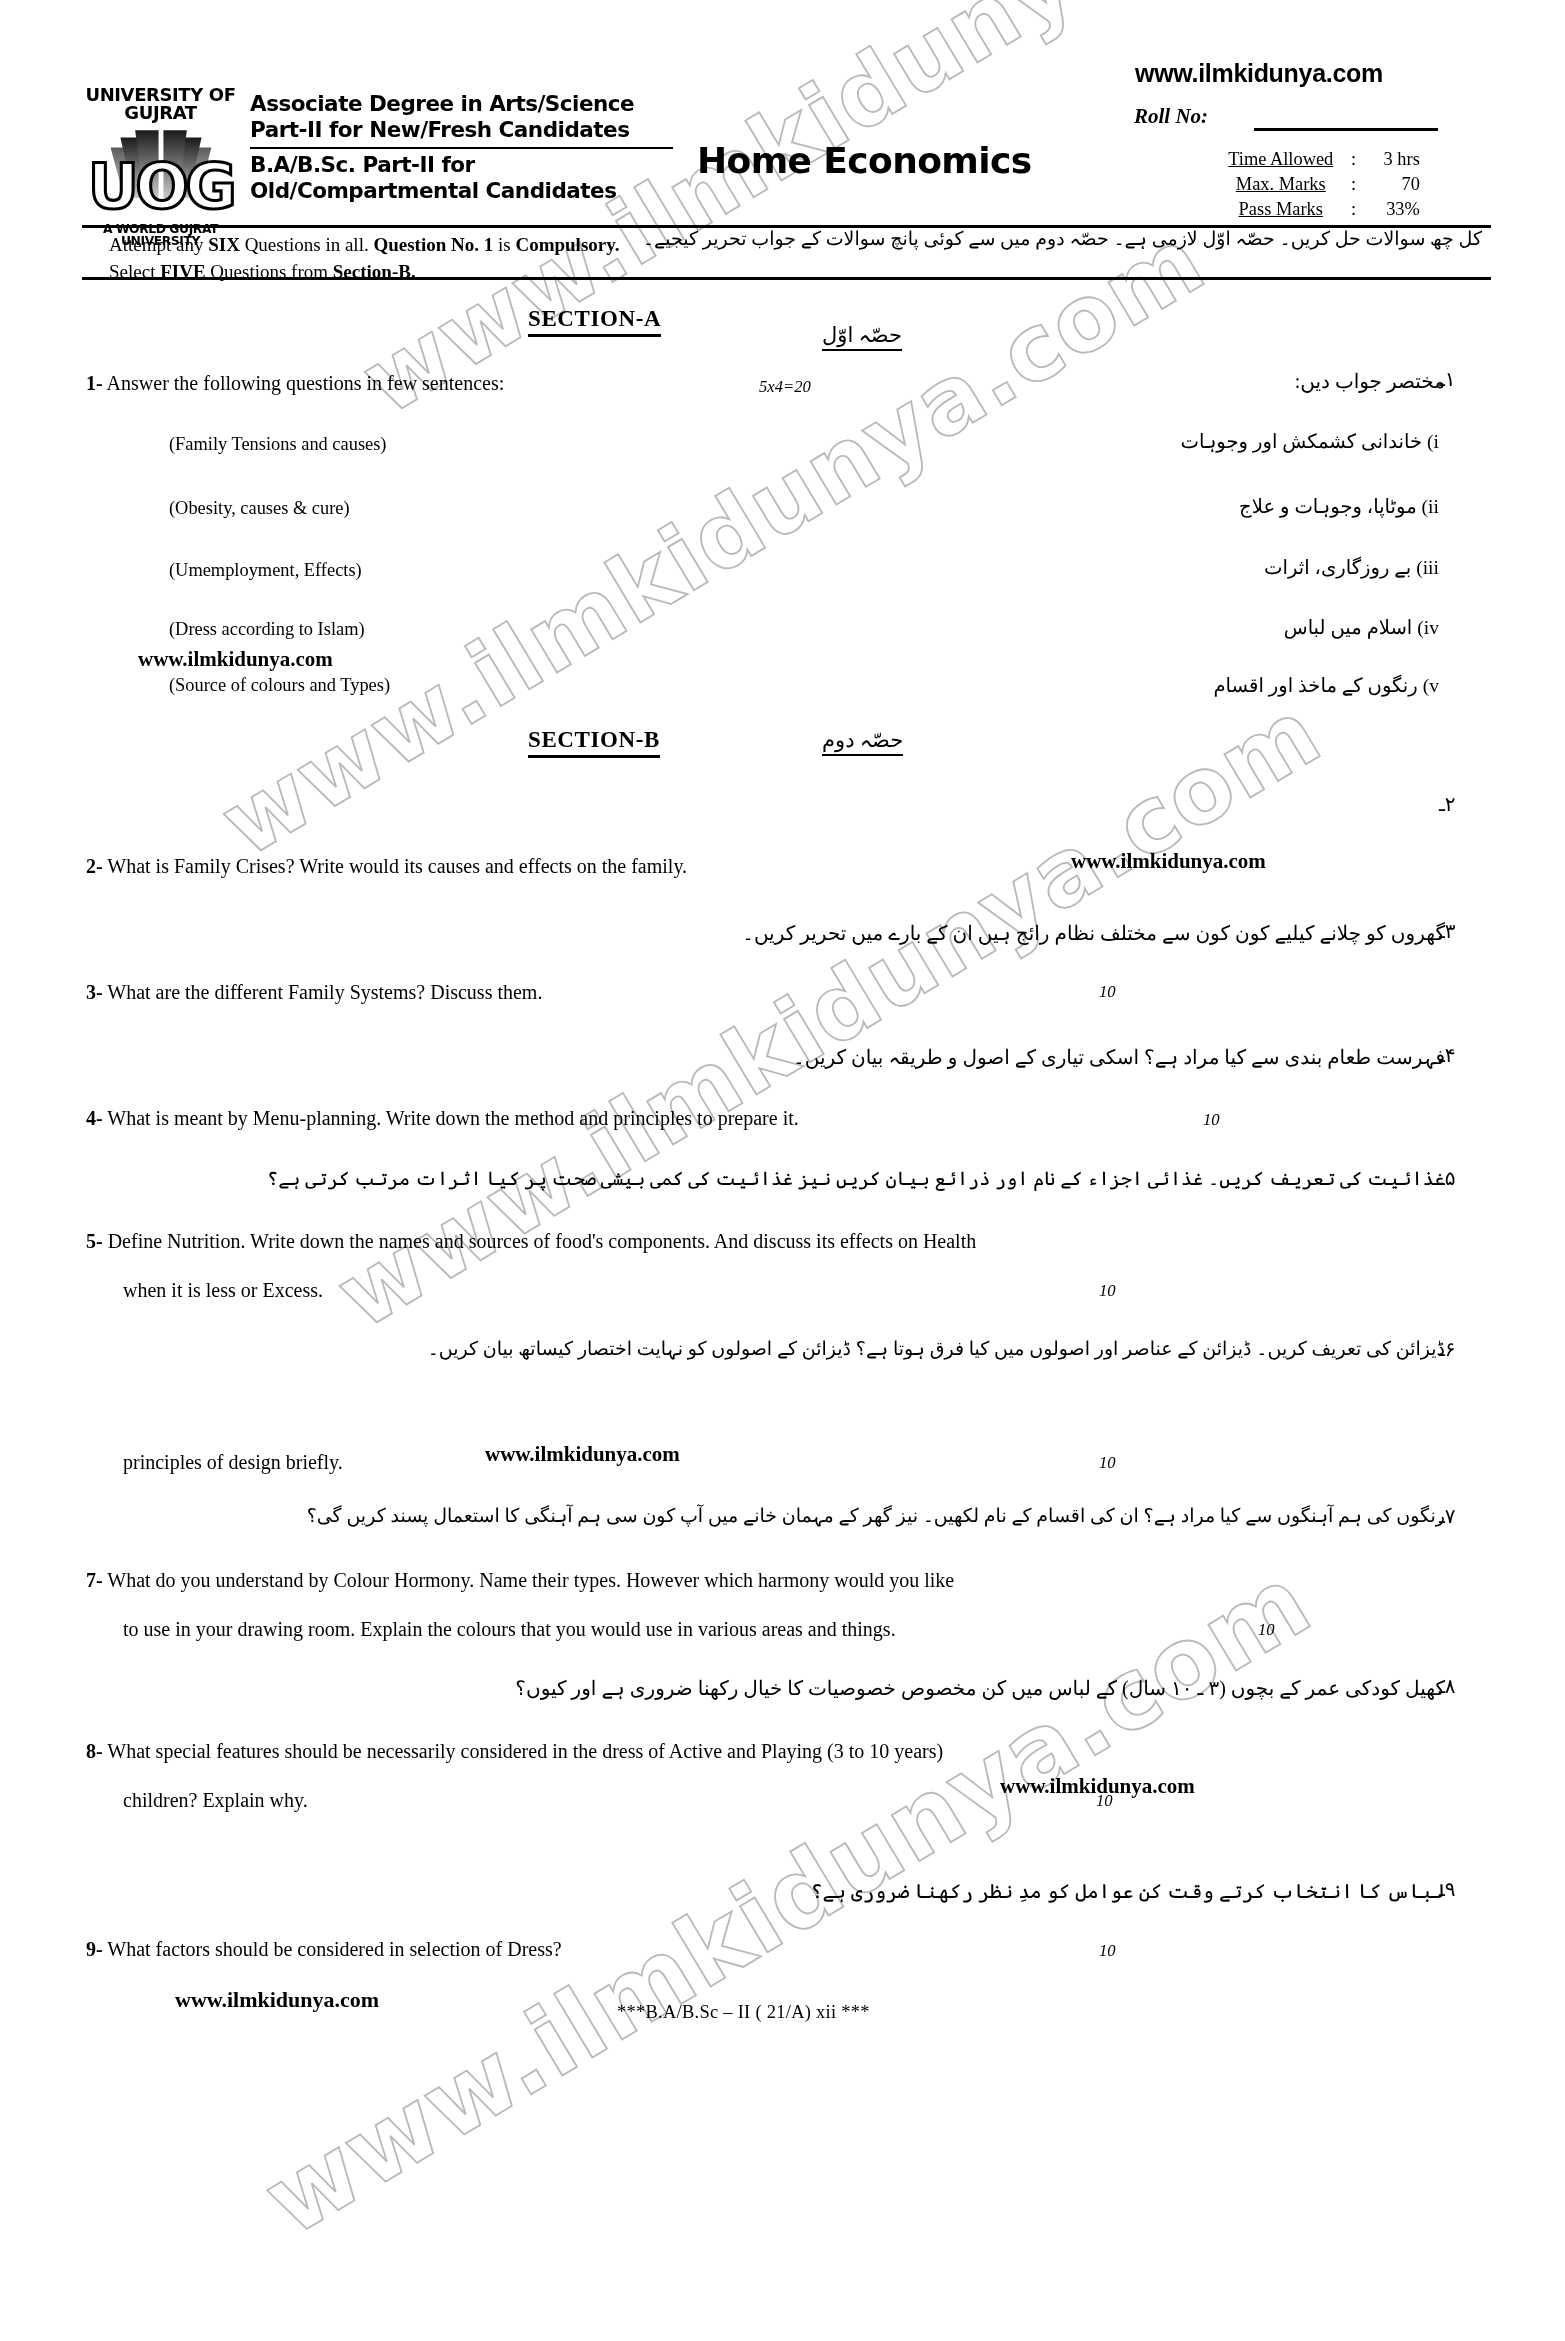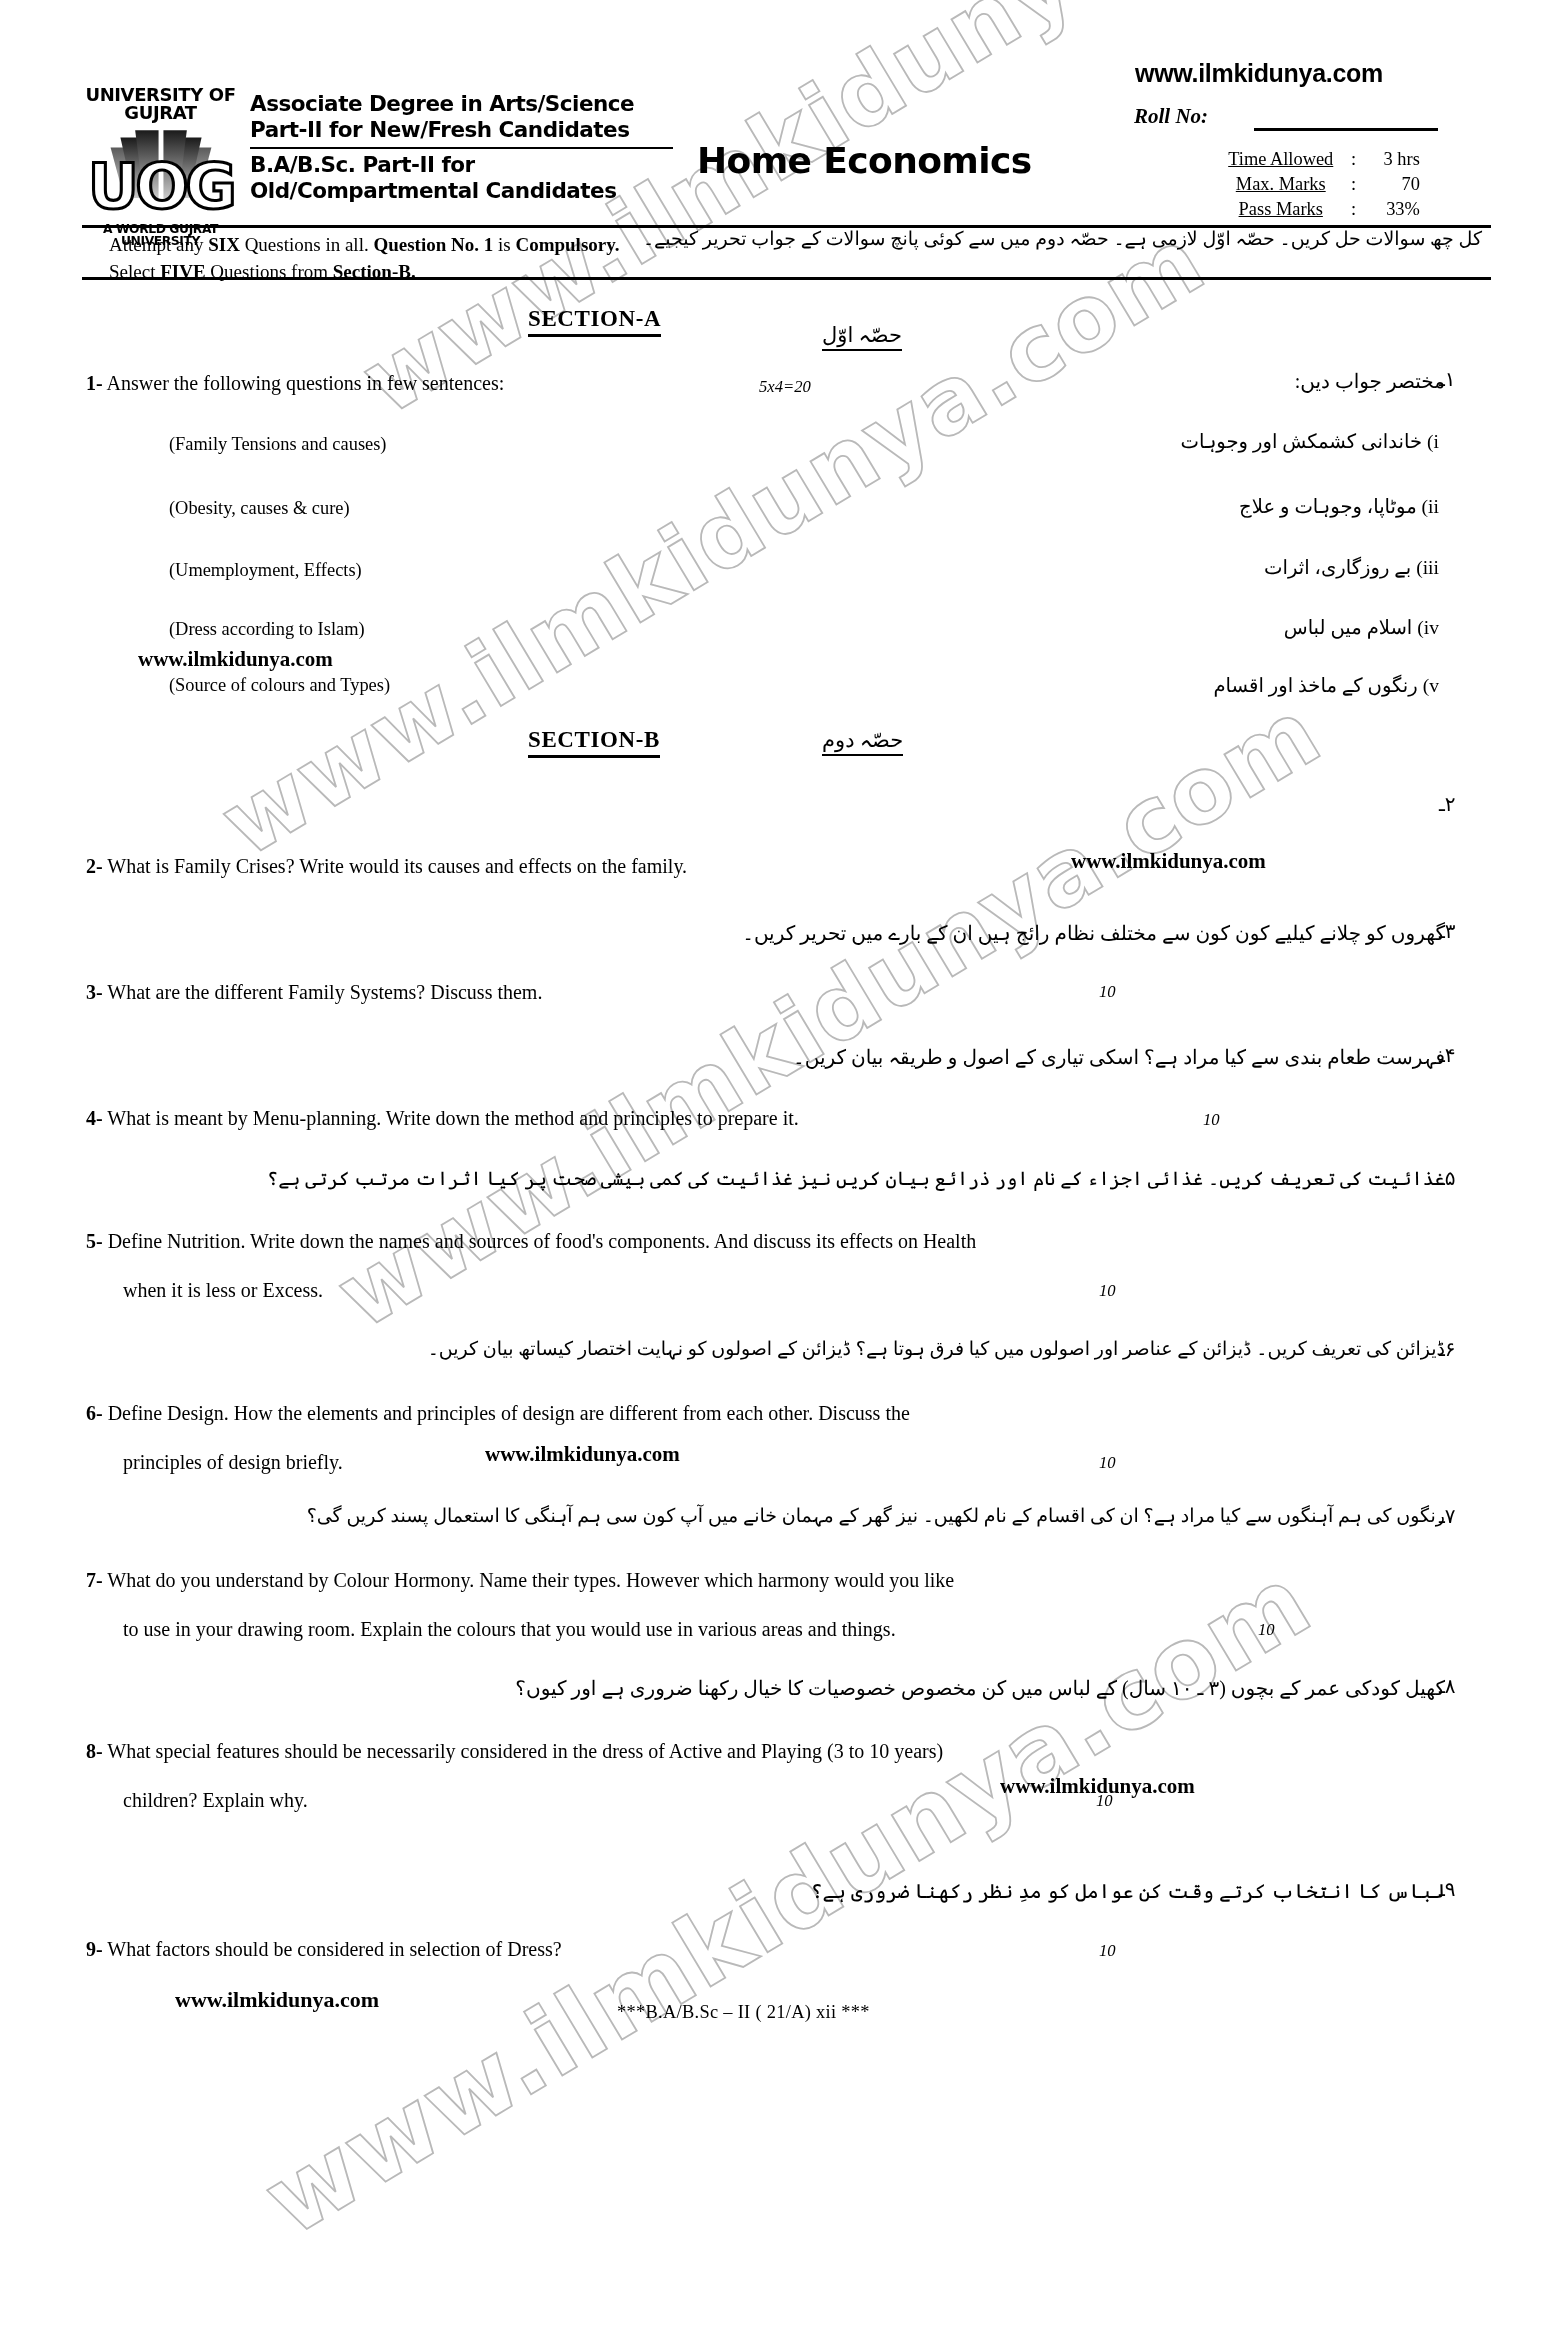--- a/index.html
+++ b/index.html
@@ -405,24 +405,20 @@
   <div class="q-ur" style="right:120px; top:1165px; font-size:19px;">غذائیت کی تعریف کریں۔ غذائی اجزاء کے نام اور ذرائع بیان کریں نیز غذائیت کی کمی بیشی صحت پر کیا اثرات مرتب کرتی ہے؟</div>
   <div class="q-en" style="left:86px; top:1226px;">
     <b>5-</b>
     <span>Define Nutrition. Write down the names and sources of food's components. And discuss its effects on Health</span>
   </div>
   <div class="q-en" style="left:123px; top:1275px;">when it is less or Excess.</div>
   <div class="q-marks" style="left:1099px; top:1281px;">10</div>
 
   <div class="q-num-ur" style="left:1439px; top:1337px;">۶ـ</div>
   <div class="q-ur" style="right:120px; top:1335px; font-size:19px;">ڈیزائن کی تعریف کریں۔ ڈیزائن کے عناصر اور اصولوں میں کیا فرق ہوتا ہے؟ ڈیزائن کے اصولوں کو نہایت اختصار کیساتھ بیان کریں۔</div>
-  <div class="q-en" style="left:86px; top:1398px;">
-    <b>6-</b>
-    <span>Define Design. How the elements and principles of design are different from each other. Discuss the</span>
-  </div>
   <div class="q-en" style="left:123px; top:1447px;">principles of design briefly.</div>
   <div class="wm-solid" style="left:485px; top:1442px; font-size:21px;">www.ilmkidunya.com</div>
   <div class="q-marks" style="left:1099px; top:1453px;">10</div>
 
   <div class="q-num-ur" style="left:1439px; top:1504px;">۷ـ</div>
   <div class="q-ur" style="right:120px; top:1502px; font-size:19px;">رنگوں کی ہم آہنگوں سے کیا مراد ہے؟ ان کی اقسام کے نام لکھیں۔ نیز گھر کے مہمان خانے میں آپ کون سی ہم آہنگی کا استعمال پسند کریں گی؟</div>
   <div class="q-en" style="left:86px; top:1565px;">
     <b>7-</b>
     <span>What do you understand by Colour Hormony. Name their types. However which harmony would you like</span>
   </div>

